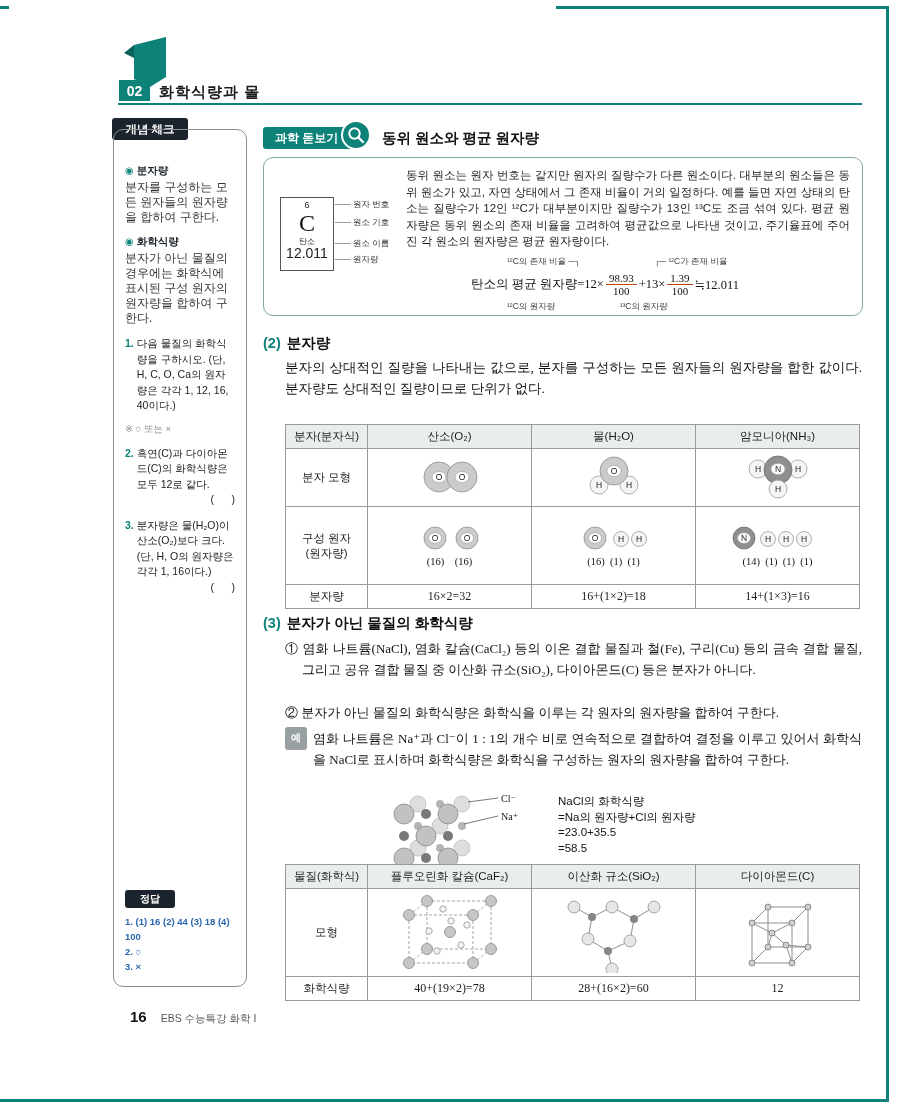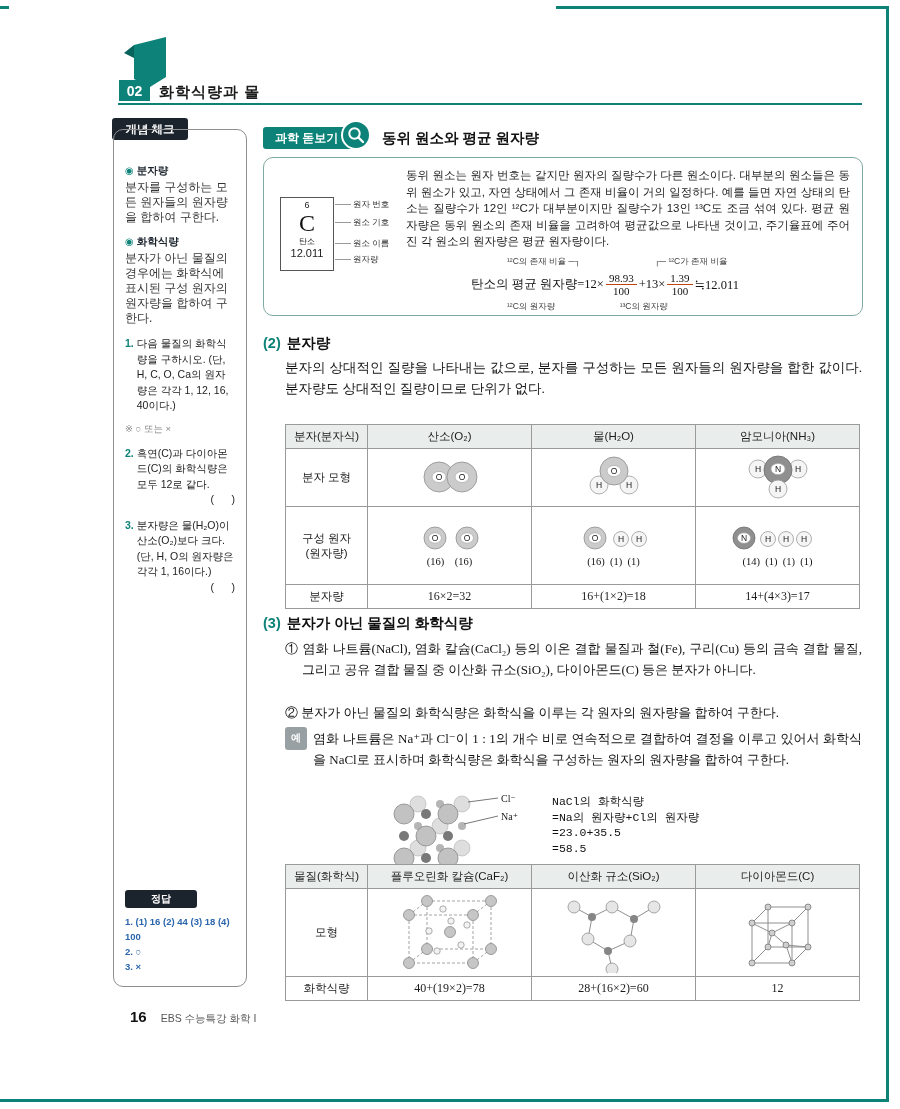--- a/index.html
+++ b/index.html
@@ -32,38 +32,38 @@
   .concept-head .bullet{color:#0c8278;font-size:10px;margin-right:3px;}
   .concept-desc{font-size:12px;line-height:15px;color:#333;margin-top:2px;}
   .q{margin-top:10px;display:flex;gap:3px;font-size:10.5px;line-height:15.5px;color:#222;}
   .qnum{color:#0c8278;font-weight:bold;flex:none;}
   .qtext{flex:1;}
   .q-items{margin:3px 0 0 2px;font-size:11px;line-height:16.5px;color:#222;}
   .ox-note{margin-top:9px;font-size:9.5px;color:#8a8a8a;}
   .blank{float:right;margin-left:6px;}
   .answers{position:absolute;left:11px;bottom:12px;right:11px;}
   .ans-tab{display:inline-block;background:#1b242d;color:#fff;font-size:10px;font-weight:bold;
-           padding:2px 26px;border-radius:3px;}
+           padding:2px 15px;border-radius:3px;}
   .ans-lines{margin-top:6px;font-size:9.5px;line-height:15px;color:#2b66ad;font-weight:bold;}
 
   
   .sci-badge{position:absolute;left:263px;top:127px;height:22px;background:#0c8278;color:#fff;
              font-size:12px;font-weight:bold;display:flex;align-items:center;padding:0 18px 0 12px;border-radius:3px;}
   .mag-circle{position:absolute;left:341px;top:120px;width:30px;height:30px;border-radius:50%;
               background:#0c8278;border:2.5px solid #fff;display:flex;align-items:center;justify-content:center;}
   .sci-title{position:absolute;left:382px;top:129px;font-size:14.5px;font-weight:bold;color:#101010;}
   .mag-box{position:absolute;left:263px;top:157px;width:600px;height:159px;border:1.5px solid #7fa9a3;border-radius:10px;}
   .mag-top{display:flex;padding:9px 12px 0 14px;}
   .element-fig{flex:none;width:128px;height:104px;position:relative;margin-top:26px;}
   .element-box{position:absolute;left:2px;top:4px;width:54px;height:74px;border:1.2px solid #555;
                text-align:center;padding-top:2px;}
   .e-no{font-size:9px;line-height:11px;}
   .e-sym{font-family:"Liberation Serif","DejaVu Serif",serif;font-size:24px;line-height:25px;color:#111;}
   .e-nm{font-size:8px;line-height:10px;margin-top:1px;}
-  .e-ms{font-size:11px;line-height:12px;}
+  .e-ms{font-size:14px;line-height:12px;}
   .elabel{position:absolute;left:75px;font-size:8.5px;color:#333;white-space:nowrap;}
   .eline{position:absolute;left:57px;width:16px;height:1px;background:#9a9a9a;}
   .mag-body{font-size:11.5px;line-height:16.5px;color:#1c1c1c;text-align:justify;}
   .formula-area{position:absolute;left:96px;right:12px;bottom:3px;height:54px;}
   .flabel{position:absolute;font-size:8.5px;color:#3a3a3a;white-space:nowrap;}
   .fl-tl{top:-2px;left:30%;} .fl-tr{top:-2px;left:60%;}
   .fl-bl{bottom:-1px;left:30%;} .fl-br{bottom:-1px;left:53%;}
   .formula-line{position:absolute;top:14px;left:0;right:0;display:flex;justify-content:center;align-items:center;
                 font-family:"Liberation Serif","DejaVu Serif",serif;font-size:12.5px;color:#111;}
   .frac{display:inline-flex;flex-direction:column;align-items:center;font-size:11px;line-height:12px;margin:0 2px;}
@@ -91,21 +91,21 @@
   .t1{left:285px;top:424px;width:575px;}
   .t2{left:285px;top:864px;width:575px;}
   .row-model td{height:58px;}
   .row-atoms td{height:78px;}
   .row-mw td{height:24px;font-family:"Liberation Serif","DejaVu Serif",serif;font-size:12px;}
   .row-shape td{height:88px;}
   .mass{font-family:"Liberation Serif","DejaVu Serif",serif;font-size:10.5px;margin-top:2px;color:#141414;}
 
   
   .nacl-fig{position:absolute;left:388px;top:792px;display:flex;align-items:flex-start;}
-  .nacl-calc{margin-left:14px;margin-top:2px;font-family:Liberation Mono, monospace;
+  .nacl-calc{margin-left:20px;margin-top:2px;font-family:Liberation Sans, sans-serif;
              font-size:11.5px;line-height:15.5px;color:#111;}
 
   
   svg text{font-family:"Liberation Sans","DejaVu Sans",sans-serif;font-size:8.5px;fill:#1a1a1a;text-anchor:middle;}
   svg text.ion{font-family:"Liberation Serif","DejaVu Serif",serif;font-size:10px;text-anchor:start;}
   .atom-o{fill:#cbcbcb;stroke:#8e8e8e;stroke-width:.8;}
   .atom-h{fill:#f5f5f5;stroke:#9a9a9a;stroke-width:.8;}
   .atom-n{fill:#8f8f8f;stroke:#6e6e6e;stroke-width:.8;}
   .abadge{fill:#fff;stroke:#aaa;stroke-width:.7;}
   .cl-b{fill:#dedede;stroke:#b0b0b0;stroke-width:.6;} .na-b{fill:#b5b5b5;}
@@ -337,21 +337,21 @@
           <text x="68" y="18">H</text>
           <text x="86" y="18">H</text>
         </svg>
         <div class="mass">(14)&nbsp; (1)&nbsp; (1)&nbsp; (1)</div>
       </td>
     </tr>
     <tr class="row-mw">
       <td style="font-family:'Liberation Sans','DejaVu Sans',sans-serif;font-size:11.5px;">분자량</td>
       <td>16×2=32</td>
       <td>16+(1×2)=18</td>
-      <td>14+(4×3)=17</td>
+      <td>14+(1×3)=16</td>
     </tr>
   </tbody>
     </table>
 
   <div class="sec-h h3">
     <span class="no">(3)</span><span class="t">분자가 아닌 물질의 화학식량</span>
   </div>
   <div class="sec3-p p1 serif">① 염화 나트륨(NaCl), 염화 칼슘(CaCl₂) 등의 이온 결합 물질과 철(Fe), 구리(Cu) 등의 금속 결합 물질, 그리고 공유 결합 물질 중 이산화 규소(SiO₂), 다이아몬드(C) 등은 분자가 아니다.</div>
   <div class="sec3-p p2 serif">② 분자가 아닌 물질의 화학식량은 화학식을 이루는 각 원자의 원자량을 합하여 구한다.</div>
   <div class="p-ex serif">

